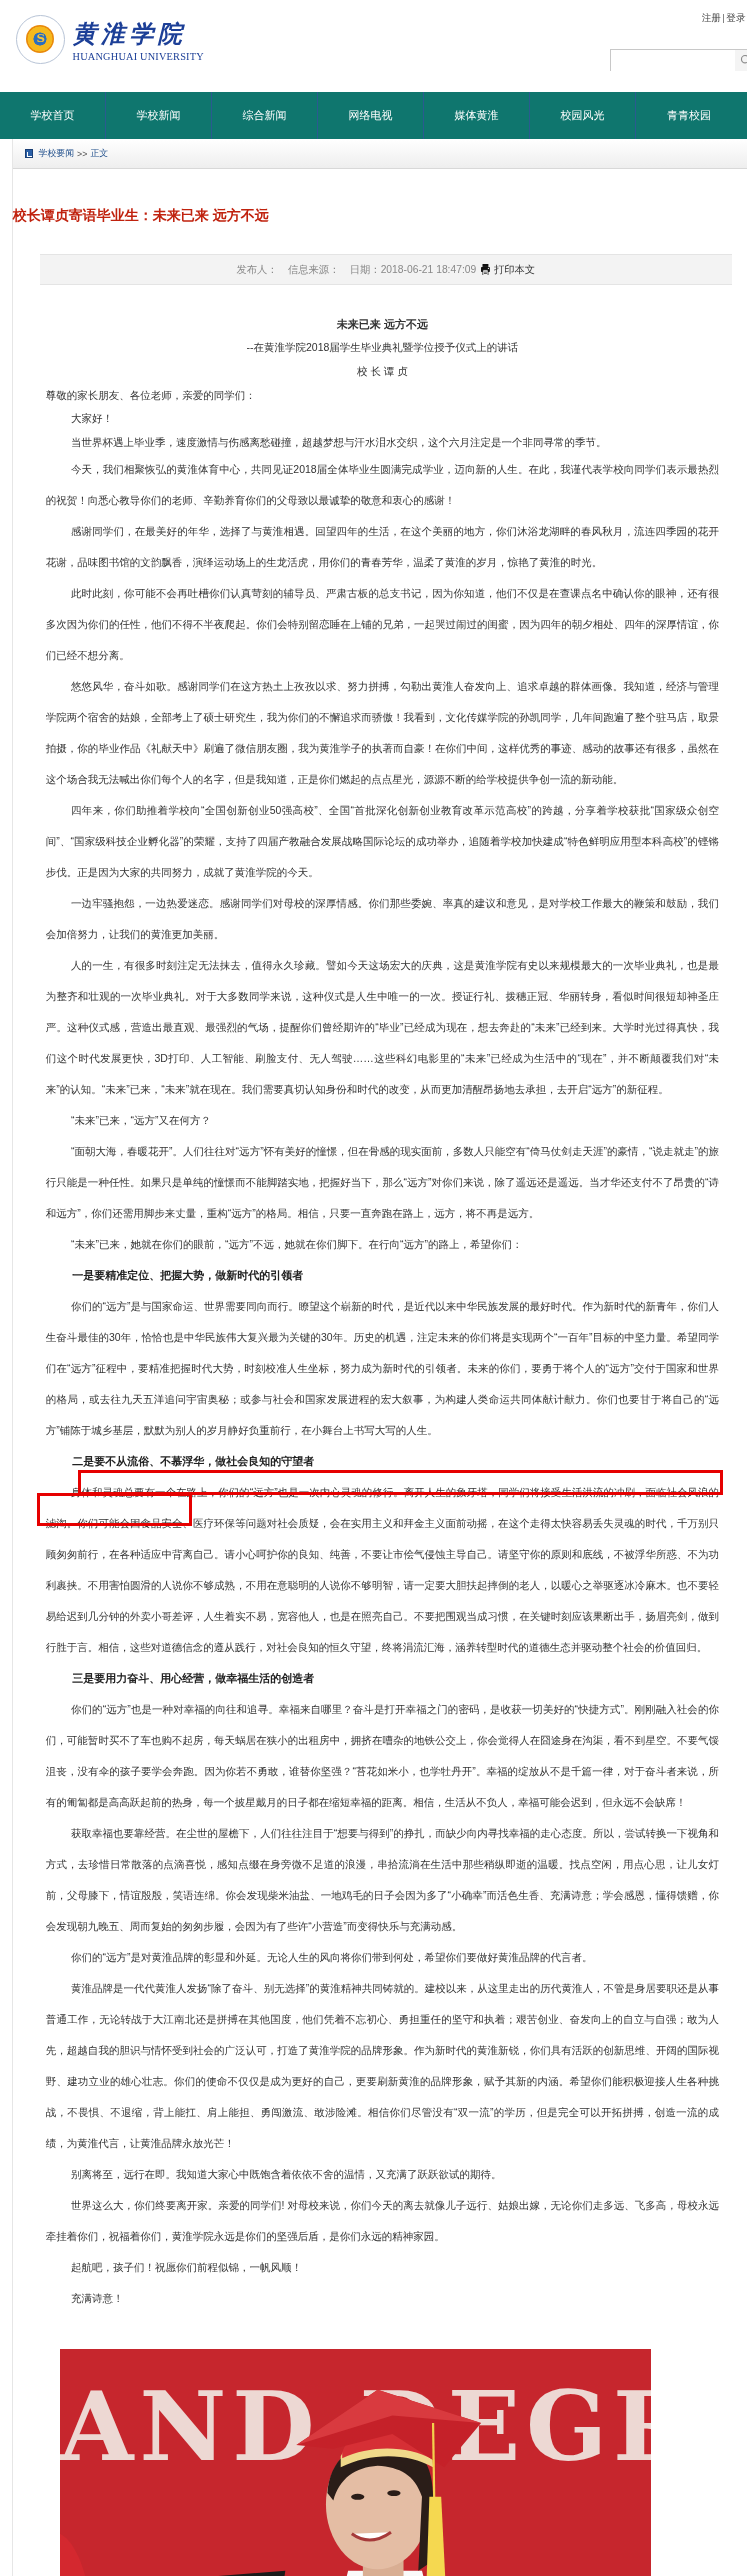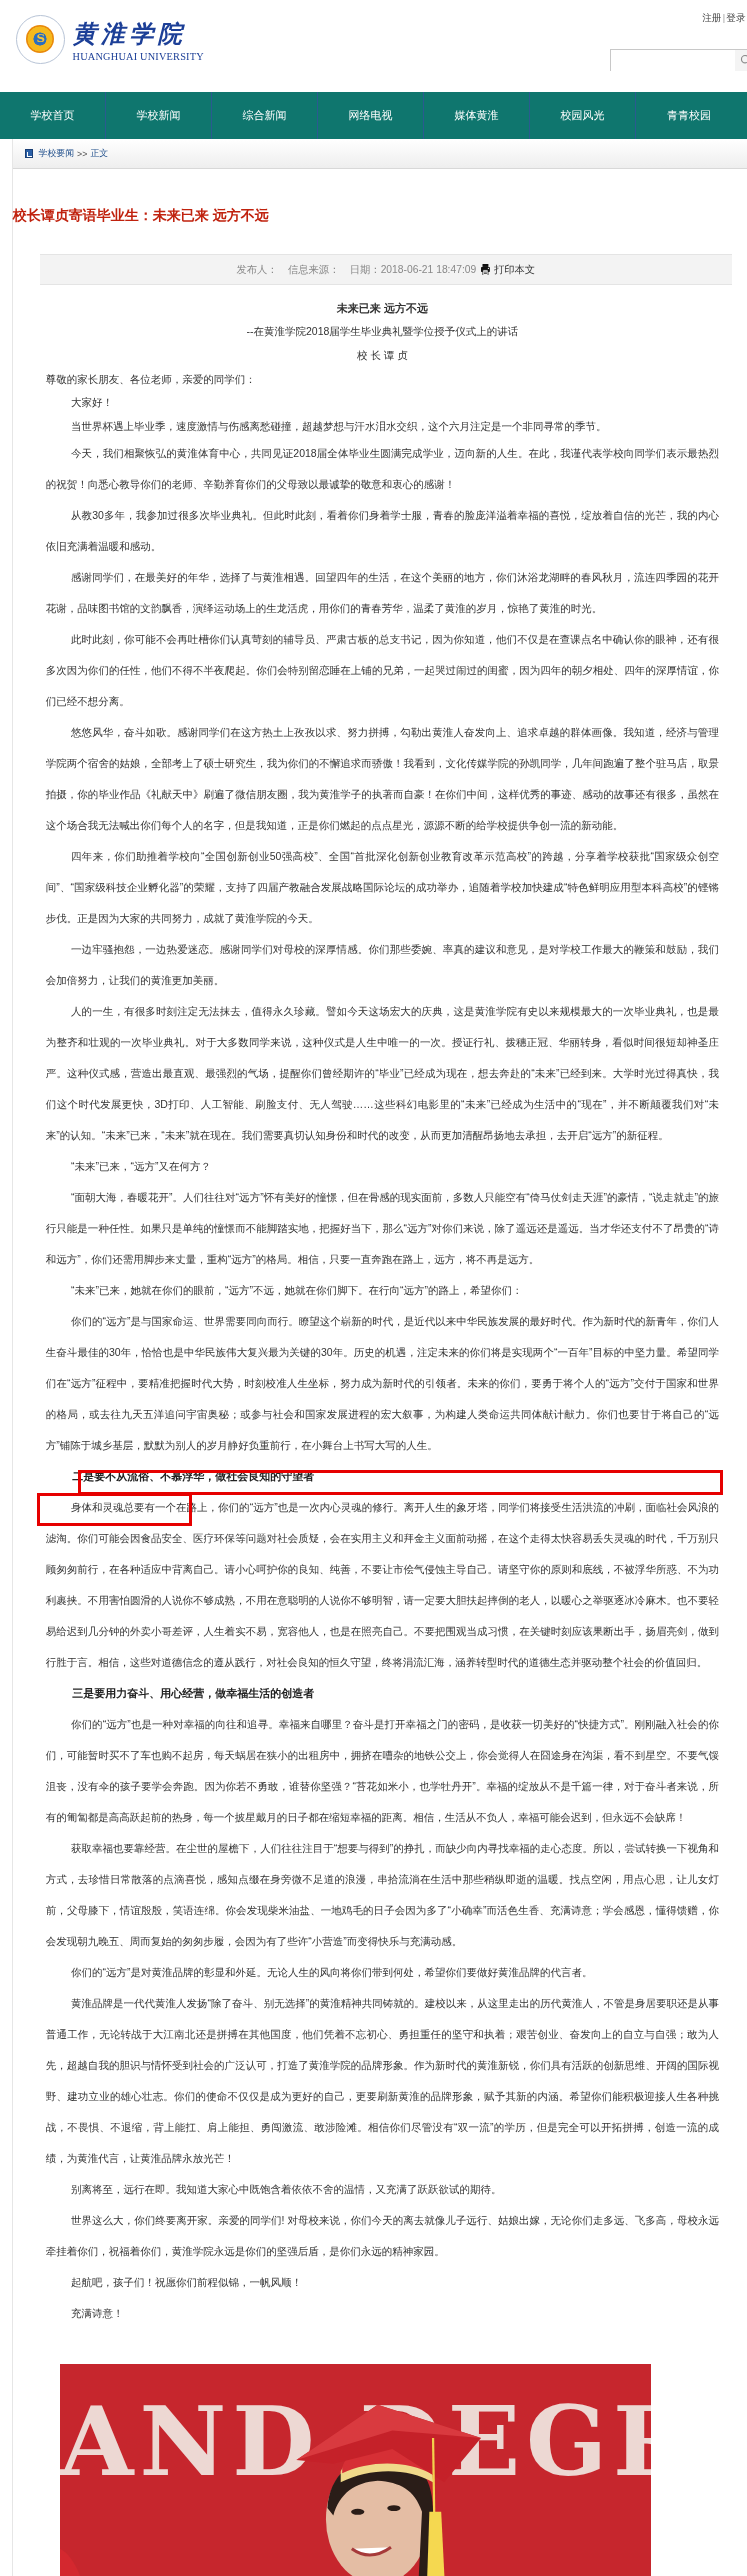--- a/index.html
+++ b/index.html
@@ -9,21 +9,21 @@
   
   .header { position: relative; height: 92px; background: #fff; }
   .logo { position: absolute; left: 16.2px; top: 13.3px; width: 199px; height: 52px; display: flex; align-items: center; }
   .logo-emblem { width: 49px; height: 49px; border-radius: 50%; border: 1.5px solid #b8c4d6; position: relative; background: #fff; flex: none; }
   .logo-emblem .ring { position: absolute; left: 8.9px; top: 8.9px; width: 28px; height: 28px; border-radius: 50%; background: radial-gradient(circle at 50% 50%, #2a6fc0 0 32%, #f5b91d 34% 62%, #e98a0c 64% 100%); }
   .logo-emblem .s-glyph { position: absolute; left: 0; right: 0; top: 15.5px; text-align: center; color: #f7c33a; font-weight: bold; font-size: 11.8px; font-family: "DejaVu Serif", serif; }
   .logo-text { margin-left: 7.4px; display: flex; flex-direction: column; }
   .logo-cn { font-family: "DejaVu Serif", serif; font-size: 24px; color: #1c3f97; letter-spacing: 4.4px; font-style: italic; line-height: 34px; font-weight: bold; }
   .logo-en { font-family: "Liberation Serif", serif; font-size: 10.3px; color: #1c3f97; letter-spacing: 0.2px; }
 
-  .top-links { position: absolute; right: 1.5px; top: 11.8px; font-size: 9.6px; color: #444; font-family: Liberation Serif, serif; }
+  .top-links { position: absolute; right: 1.5px; top: 11.8px; font-size: 9.6px; color: #444; font-family: Liberation Sans, sans-serif; }
   .top-links span { cursor: pointer; }
   .top-links .sep { color: #666; margin: 0 1.5px; }
   .search-box { position: absolute; left: 610px; top: 49px; width: 148px; height: 22px; border: 0.7px solid #c8c8c8; background: #fff; display: flex; }
   .search-input { flex: 1; border: none; outline: none; height: 20.7px; padding: 0 4.4px; font-size: 8.9px; background: #fff; }
   .search-btn { width: 22px; height: 20.7px; background: #f4f4f4; display: flex; align-items: center; justify-content: center; }
 
   
   .nav { height: 47px; background: #0f766e; display: flex; padding-left: 0; }
   .nav-item { width: 106px; height: 47px; display: flex; align-items: center; justify-content: center; color: #fff; font-size: 11px; border-right: 0.7px solid #2a5a90; cursor: pointer; font-family: "Liberation Sans", sans-serif; }
   .nav-item:last-child { border-right: none; }
@@ -38,21 +38,21 @@
 
   .article-title { color: #c0220e; font-size: 14px; font-weight: bold; margin-top: 35px; height: 22px; line-height: 22px; font-family: "Liberation Sans", sans-serif; }
   .meta-bar { margin: 28px 0 0 27px; width: 692px; height: 31px; background: #f3f3f3; border-top: 0.7px solid #e4e4e4; border-bottom: 0.7px solid #e4e4e4; display: flex; align-items: center; justify-content: center; font-size: 10.3px; color: #888; font-family: "Liberation Sans", sans-serif; }
   .meta-bar .m { margin-right: 10.3px; }
   .meta-bar .m.date { margin-right: 4.4px; }
   .print-icon { width: 8.9px; height: 11.8px; margin-right: 4.4px; }
   .print-link { color: #333; cursor: pointer; }
 
   .article { padding: 11.8px 28px 0 33px; font-size: 10.5px; color: #333; line-height: 23.6px; font-family: "Liberation Sans", sans-serif; }
   .article .center { text-align: center; }
-  .article .heading1 { font-size: 11px; font-weight: bold; margin-top: 0; }
+  .article .heading1 { font-size: 11px; font-weight: bold; margin-top: 16px; }
   .article p { text-indent: 2.4em; text-align: justify; line-height: 31px; }
   .article p.short { line-height: 23.6px; }
   .article .sec { font-weight: bold; font-size: 11px; color: #222; line-height: 31px; text-indent: 2.4em; }
 
   .photo { margin: 35px 0 0 47px; width: 591px; height: 399px; position: relative; overflow: hidden; background: #c6262d; }
   .photo .banner-text { position: absolute; left: 0; top: 22px; font-family: "DejaVu Serif", serif; font-size: 95px; color: #f1e8e2; letter-spacing: 5.9px; white-space: nowrap; font-weight: bold; opacity: 0.92; }
 
   .highlight-box { position: absolute; border: 3px solid #e60000; pointer-events: none; }
 </style>
 </head>
@@ -121,31 +121,31 @@
 
   <div class="article">
     <div class="center heading1">未来已来   远方不远</div>
     <div class="center">--在黄淮学院2018届学生毕业典礼暨学位授予仪式上的讲话</div>
     <div class="center">校 长  谭 贞</div>
     <div>尊敬的家长朋友、各位老师，亲爱的同学们：</div>
 
     <p class="short">大家好！</p>
     <p class="short">当世界杯遇上毕业季，速度激情与伤感离愁碰撞，超越梦想与汗水泪水交织，这个六月注定是一个非同寻常的季节。</p>
     <p>今天，我们相聚恢弘的黄淮体育中心，共同见证2018届全体毕业生圆满完成学业，迈向新的人生。在此，我谨代表学校向同学们表示最热烈的祝贺！向悉心教导你们的老师、辛勤养育你们的父母致以最诚挚的敬意和衷心的感谢！</p>
-    <p>从教30多年，我参加过很多次毕业典礼。但此时此刻，看着你们身着学士服，青春的脸庞洋溢着幸福的喜悦，绽放着自信的光芒，我的内心依旧充满着温暖和感动。</p>
     <p>感谢同学们，在最美好的年华，选择了与黄淮相遇。回望四年的生活，在这个美丽的地方，你们沐浴龙湖畔的春风秋月，流连四季园的花开花谢，品味图书馆的文韵飘香，演绎运动场上的生龙活虎，用你们的青春芳华，温柔了黄淮的岁月，惊艳了黄淮的时光。</p>
     <p>此时此刻，你可能不会再吐槽你们认真苛刻的辅导员、严肃古板的总支书记，因为你知道，他们不仅是在查课点名中确认你的眼神，还有很多次因为你们的任性，他们不得不半夜爬起。你们会特别留恋睡在上铺的兄弟，一起哭过闹过的闺蜜，因为四年的朝夕相处、四年的深厚情谊，你们已经不想分离。</p>
     <p>悠悠风华，奋斗如歌。感谢同学们在这方热土上孜孜以求、努力拼搏，勾勒出黄淮人奋发向上、追求卓越的群体画像。我知道，经济与管理学院两个宿舍的姑娘，全部考上了硕士研究生，我为你们的不懈追求而骄傲！我看到，文化传媒学院的孙凯同学，几年间跑遍了整个驻马店，取景拍摄，你的毕业作品《礼献天中》刷遍了微信朋友圈，我为黄淮学子的执著而自豪！在你们中间，这样优秀的事迹、感动的故事还有很多，虽然在这个场合我无法喊出你们每个人的名字，但是我知道，正是你们燃起的点点星光，源源不断的给学校提供争创一流的新动能。</p>
     <p>四年来，你们助推着学校向“全国创新创业50强高校”、全国“首批深化创新创业教育改革示范高校”的跨越，分享着学校获批“国家级众创空间”、“国家级科技企业孵化器”的荣耀，支持了四届产教融合发展战略国际论坛的成功举办，追随着学校加快建成“特色鲜明应用型本科高校”的铿锵步伐。正是因为大家的共同努力，成就了黄淮学院的今天。</p>
     <p>一边牢骚抱怨，一边热爱迷恋。感谢同学们对母校的深厚情感。你们那些委婉、率真的建议和意见，是对学校工作最大的鞭策和鼓励，我们会加倍努力，让我们的黄淮更加美丽。</p>
     <p>人的一生，有很多时刻注定无法抹去，值得永久珍藏。譬如今天这场宏大的庆典，这是黄淮学院有史以来规模最大的一次毕业典礼，也是最为整齐和壮观的一次毕业典礼。对于大多数同学来说，这种仪式是人生中唯一的一次。授证行礼、拨穗正冠、华丽转身，看似时间很短却神圣庄严。这种仪式感，营造出最直观、最强烈的气场，提醒你们曾经期许的“毕业”已经成为现在，想去奔赴的“未来”已经到来。大学时光过得真快，我们这个时代发展更快，3D打印、人工智能、刷脸支付、无人驾驶……这些科幻电影里的“未来”已经成为生活中的“现在”，并不断颠覆我们对“未来”的认知。“未来”已来，“未来”就在现在。我们需要真切认知身份和时代的改变，从而更加清醒昂扬地去承担，去开启“远方”的新征程。</p>
     <p>“未来”已来，“远方”又在何方？</p>
     <p>“面朝大海，春暖花开”。人们往往对“远方”怀有美好的憧憬，但在骨感的现实面前，多数人只能空有“倚马仗剑走天涯”的豪情，“说走就走”的旅行只能是一种任性。如果只是单纯的憧憬而不能脚踏实地，把握好当下，那么“远方”对你们来说，除了遥远还是遥远。当才华还支付不了昂贵的“诗和远方”，你们还需用脚步来丈量，重构“远方”的格局。相信，只要一直奔跑在路上，远方，将不再是远方。</p>
     <p>“未来”已来，她就在你们的眼前，“远方”不远，她就在你们脚下。在行向“远方”的路上，希望你们：</p>
 
+    <div class="sec">一是要精准定位、把握大势，做新时代的引领者</div>
     <p>你们的“远方”是与国家命运、世界需要同向而行。瞭望这个崭新的时代，是近代以来中华民族发展的最好时代。作为新时代的新青年，你们人生奋斗最佳的30年，恰恰也是中华民族伟大复兴最为关键的30年。历史的机遇，注定未来的你们将是实现两个“一百年”目标的中坚力量。希望同学们在“远方”征程中，要精准把握时代大势，时刻校准人生坐标，努力成为新时代的引领者。未来的你们，要勇于将个人的“远方”交付于国家和世界的格局，或去往九天五洋追问宇宙奥秘；或参与社会和国家发展进程的宏大叙事，为构建人类命运共同体献计献力。你们也要甘于将自己的“远方”铺陈于城乡基层，默默为别人的岁月静好负重前行，在小舞台上书写大写的人生。</p>
 
     <div class="sec">二是要不从流俗、不慕浮华，做社会良知的守望者</div>
     <p>身体和灵魂总要有一个在路上，你们的“远方”也是一次内心灵魂的修行。离开人生的象牙塔，同学们将接受生活洪流的冲刷，面临社会风浪的滤淘。你们可能会因食品安全、医疗环保等问题对社会质疑，会在实用主义和拜金主义面前动摇，在这个走得太快容易丢失灵魂的时代，千万别只顾匆匆前行，在各种适应中背离自己。请小心呵护你的良知、纯善，不要让市侩气侵蚀主导自己。请坚守你的原则和底线，不被浮华所惑、不为功利裹挟。不用害怕圆滑的人说你不够成熟，不用在意聪明的人说你不够明智，请一定要大胆扶起摔倒的老人，以暖心之举驱逐冰冷麻木。也不要轻易给迟到几分钟的外卖小哥差评，人生着实不易，宽容他人，也是在照亮自己。不要把围观当成习惯，在关键时刻应该果断出手，扬眉亮剑，做到行胜于言。相信，这些对道德信念的遵从践行，对社会良知的恒久守望，终将涓流汇海，涵养转型时代的道德生态并驱动整个社会的价值回归。</p>
 
     <div class="sec">三是要用力奋斗、用心经营，做幸福生活的创造者</div>
     <p>你们的“远方”也是一种对幸福的向往和追寻。幸福来自哪里？奋斗是打开幸福之门的密码，是收获一切美好的“快捷方式”。刚刚融入社会的你们，可能暂时买不了车也购不起房，每天蜗居在狭小的出租房中，拥挤在嘈杂的地铁公交上，你会觉得人在囧途身在沟渠，看不到星空。不要气馁沮丧，没有伞的孩子要学会奔跑。因为你若不勇敢，谁替你坚强？“苔花如米小，也学牡丹开”。幸福的绽放从不是千篇一律，对于奋斗者来说，所有的匍匐都是高高跃起前的热身，每一个披星戴月的日子都在缩短幸福的距离。相信，生活从不负人，幸福可能会迟到，但永远不会缺席！</p>
     <p>获取幸福也要靠经营。在尘世的屋檐下，人们往往注目于“想要与得到”的挣扎，而缺少向内寻找幸福的走心态度。所以，尝试转换一下视角和方式，去珍惜日常散落的点滴喜悦，感知点缀在身旁微不足道的浪漫，串拾流淌在生活中那些稍纵即逝的温暖。找点空闲，用点心思，让儿女灯前，父母膝下，情谊殷殷，笑语连绵。你会发现柴米油盐、一地鸡毛的日子会因为多了“小确幸”而活色生香、充满诗意；学会感恩，懂得馈赠，你会发现朝九晚五、周而复始的匆匆步履，会因为有了些许“小营造”而变得快乐与充满动感。</p>
 
     <p>你们的“远方”是对黄淮品牌的彰显和外延。无论人生的风向将你们带到何处，希望你们要做好黄淮品牌的代言者。</p>

